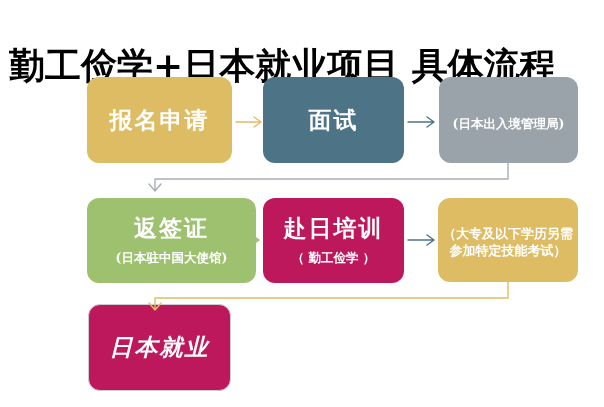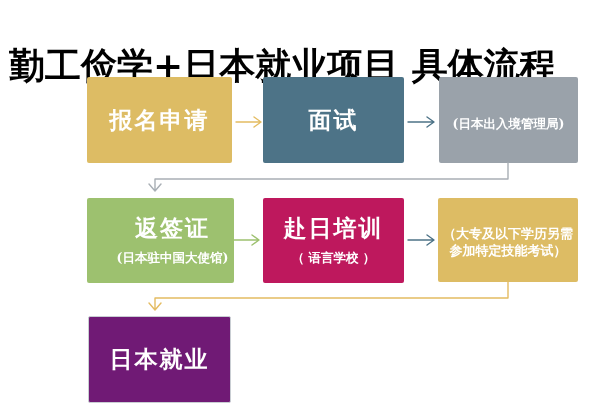--- a/index.html
+++ b/index.html
@@ -13,21 +13,21 @@
   .page-title{
     position:absolute;left:9px;top:14px;width:560px;
     font-size:36px;font-weight:700;color:#000;
     letter-spacing:0px;white-space:nowrap;margin-top:28px;
   }
   .box{
     position:absolute;
     display:flex;flex-direction:column;
     align-items:center;justify-content:center;
     color:#fff;text-align:center;
-    border-radius:2px;
+    border-radius:12px;
   }
   .box .label{
     font-size:23px;font-weight:700;letter-spacing:2px;line-height:1.15;
   }
   .box .sub{
     font-size:12.5px;font-weight:700;letter-spacing:0px;
     margin-top:9px;line-height:1.3;padding:0 4px;
   }
   .box.small-title .label{font-size:20px;letter-spacing:1px;}
   .box.tiny-title .label{font-size:15px;letter-spacing:0;}
@@ -51,35 +51,35 @@
   </div>
 
   <div class="box" style="left: 263px; top: 77px; width: 141px; height: 86px; background-color: rgb(77, 115, 135);">
     <div class="label">面试</div>
   </div>
 
   <div class="box small-title" style="left: 439px; top: 77px; width: 139px; height: 86px; background-color: rgb(154, 162, 170);">
     <div class="sub">(日本出入境管理局)</div>
   </div>
 
-  <div class="box" style="left: 87px; top: 198px; width: 123px; height: 85px; background-color: rgb(157, 193, 111); padding-left: 24px;">
+  <div class="box" style="left: 87px; top: 198px; width: 169px; height: 85px; background-color: rgb(157, 193, 111);">
     <div class="label">返签证</div>
     <div class="sub">(日本驻中国大使馆)</div>
   </div>
 
   <div class="box" style="left: 263px; top: 198px; width: 141px; height: 85px; background-color: #be185d;">
     <div class="label">赴日培训</div>
-    <div class="sub">（ 语言学校 ）</div>
+    <div class="sub">（ 勤工俭学 ）</div>
   </div>
 
   <div class="box tiny-title" style="left: 438px; top: 198px; width: 140px; height: 84px; background-color: rgb(221, 188, 100);">
     <div class="sub">（大专及以下学历另需参加特定技能考试）</div>
   </div>
 
-  <div class="box bordered" style="left: 88px; top: 316px; width: 141px; height: 85px; background-color: #701a75;">
+  <div class="box bordered" style="left: 88px; top: 304px; width: 141px; height: 85px; background-color: #be185d; font-style: italic;">
     <div class="label">日本就业</div>
   </div>
 
   <svg id="connectors" viewBox="0 0 604 407" xmlns="http://www.w3.org/2000/svg">
     <path d="M236 122 H260 M254 117 L261 122 L254 127" style="stroke: rgb(228, 188, 98);"></path>
     <path d="M408 122 H433 M427 117 L434 122 L427 127" style="stroke: rgb(77, 115, 135);"></path>
     <path d="M508 163 V179 H155 V190 M149 184 L155 191 L161 184" style="stroke: rgb(169, 175, 181);"></path>
     <path d="M234 240 H258 M252 235 L259 240 L252 245" style="stroke: rgb(157, 193, 111);"></path>
     <path d="M408 240 H433 M427 235 L434 240 L427 245" style="stroke: rgb(77, 115, 135);"></path>
     <path d="M508 282 V298 H155 V309 M149 303 L155 310 L161 303" style="stroke: rgb(228, 188, 98);"></path>

